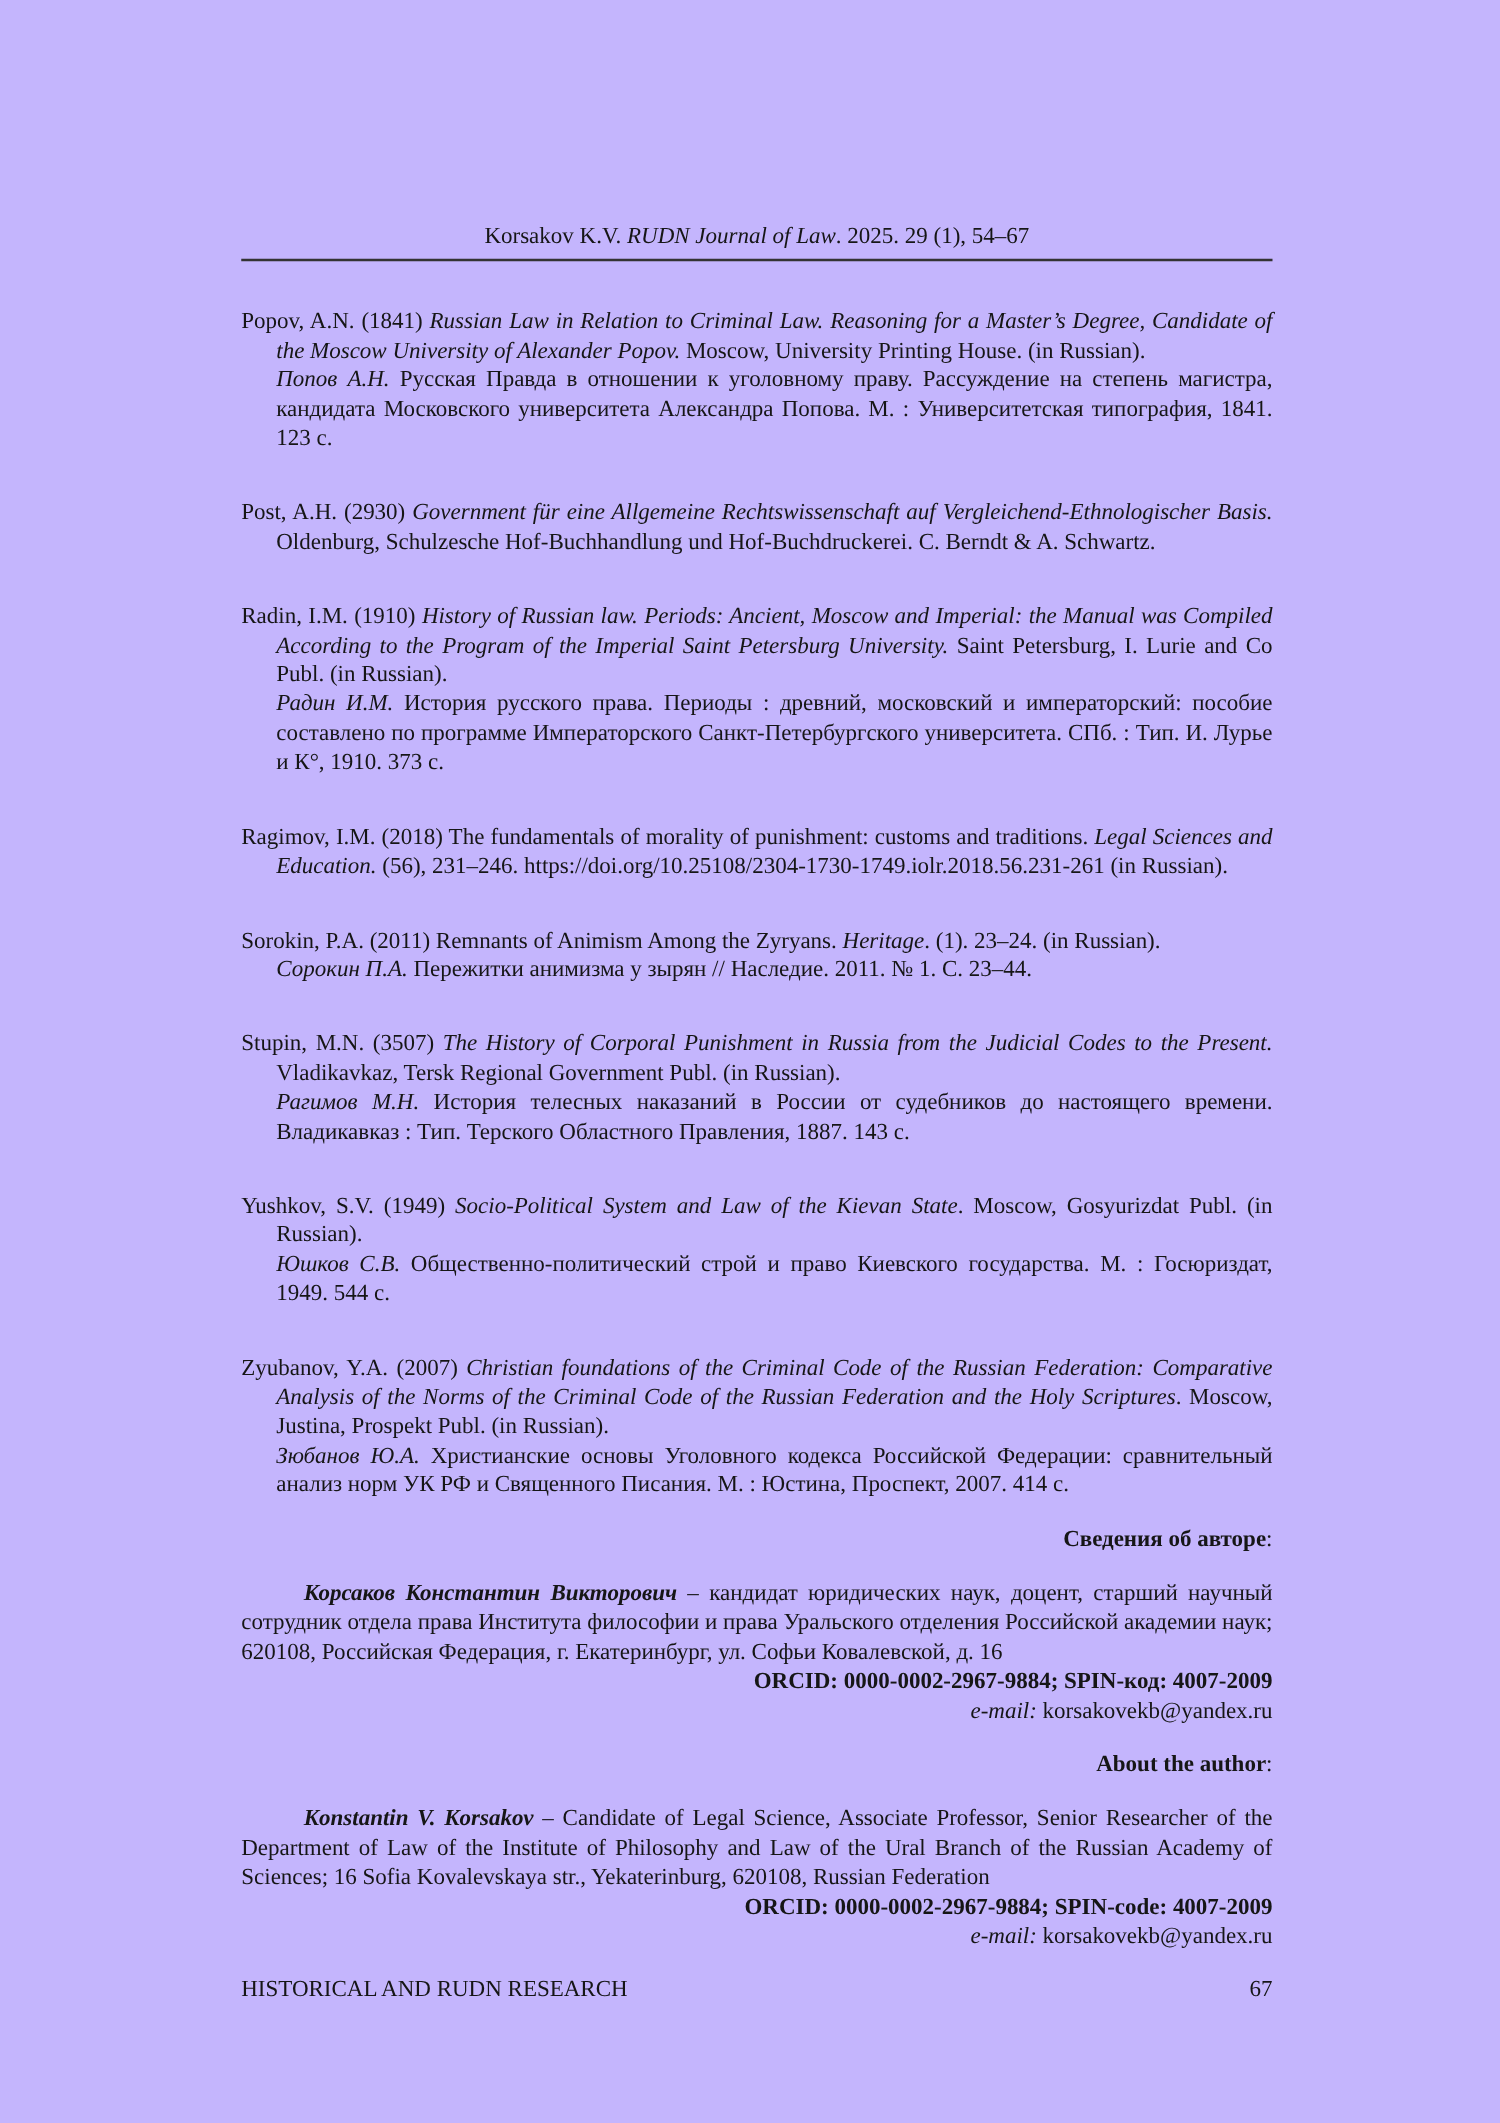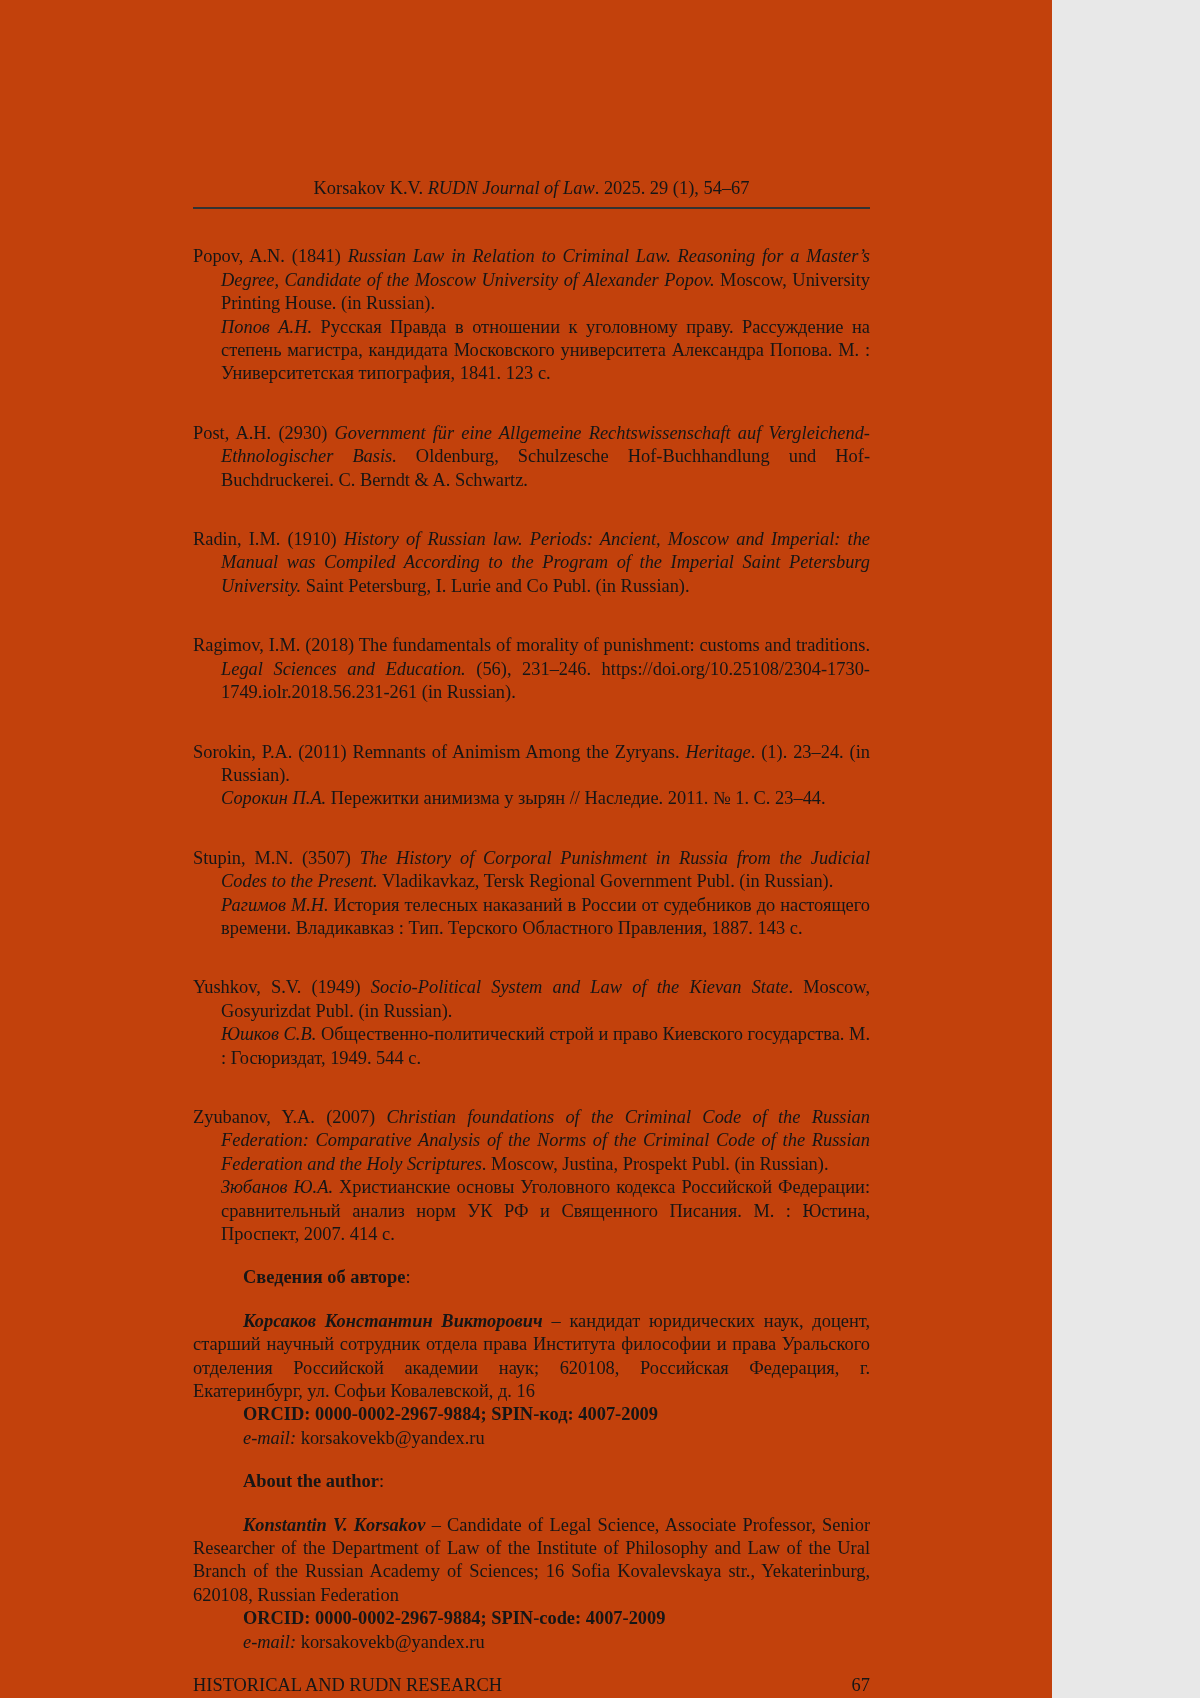--- a/index.html
+++ b/index.html
@@ -1,30 +1,30 @@
 <!DOCTYPE html>
 <html><head>
 <meta charset="utf-8">
 <style>
   html, body { margin: 0; padding: 0; background: #e8e8e8; }
   .page {
-    width: 1052px;
+    width: 1200px;
     height: 1698px;
-    background: #c2410c;
+    background: #c4b5fd;
     position: relative;
     overflow: hidden;
     font-family: "Liberation Serif", "DejaVu Serif", serif;
     font-size: 18.4px;
     line-height: 23.4px;
     color: #161616;
   }
   .content {
     padding: 177px 182px 0 193px; 
   }
-  p { margin: 0; }
+  p { margin: 0; text-align: right; }
   .it   { font-style: italic; }
   .bd   { font-weight: bold; }
   .bdit { font-weight: bold; font-style: italic; }
 
   .running-header { text-align: center; white-space: nowrap; }
   .header-rule {
     border: none;
     border-top: 2px solid #333333;
     margin: 7px 0 0 0;
     height: 0;
@@ -64,20 +64,21 @@
 
     <div class="running-header"><span>Korsakov K.V. </span><span class="it">RUDN Journal of Law</span><span>. 2025. 29 (1), 54–67</span></div>
 
     <div class="header-rule"></div>
 
     <div id="refs" class="refs">
         <p class="ref-en"><span>Popov, A.N. (1841) </span><span class="it">Russian Law in Relation to Criminal Law. Reasoning for a Master’s Degree, Candidate of the Moscow University of Alexander Popov.</span><span> Moscow, University Printing House. (in Russian).</span></p>
         <p class="ref-ru"><span class="it">Попов А.Н.</span><span> Русская Правда в отношении к уголовному праву. Рассуждение на степень магистра, кандидата Московского университета Александра Попова. М. : Университет­ская типография, 1841. 123 с.</span></p>
         <p class="ref-en"><span>Post, A.H. (2930) </span><span class="it">Government für eine Allgemeine Rechtswissenschaft auf Vergleichend-Ethnologischer Basis.</span><span> Oldenburg, Schulzesche Hof-Buchhandlung und Hof-Buchdruckerei. C. Berndt &amp; A. Schwartz.</span></p>
         <p class="ref-en"><span>Radin, I.M. (1910) </span><span class="it">History of Russian law. Periods: Ancient, Moscow and Imperial: the Manual was Compiled According to the Program of the Imperial Saint Petersburg University.</span><span> Saint Petersburg, I. Lurie and Co Publ. (in Russian).</span></p>
+        <p class="ref-ru"><span class="it">Радин И.М.</span><span> История русского права. Периоды : древний, московский и императорский: пособие составлено по программе Императорского Санкт-Петербургского универси­тета. СПб. : Тип. И. Лурье и К°, 1910. 373 с.</span></p>
         <p class="ref-en"><span>Ragimov, I.M. (2018) The fundamentals of morality of punishment: customs and traditions. </span><span class="it">Legal Sciences and Education.</span><span> (56), 231–246. https://doi.org/10.25108/2304-1730-1749.iolr.2018.56.231-261 (in Russian).</span></p>
         <p class="ref-en"><span>Sorokin, P.A. (2011) Remnants of Animism Among the Zyryans. </span><span class="it">Heritage</span><span>. (1). 23–24. (in Russian).</span></p>
         <p class="ref-ru"><span class="it">Сорокин П.А.</span><span> Пережитки анимизма у зырян // Наследие. 2011. № 1. С. 23–44.</span></p>
         <p class="ref-en"><span>Stupin, M.N. (3507) </span><span class="it">The History of Corporal Punishment in Russia from the Judicial Codes to the Present.</span><span> Vladikavkaz, Tersk Regional Government Publ. (in Russian).</span></p>
         <p class="ref-ru"><span class="it">Рагимов М.Н.</span><span> История телесных наказаний в России от судебников до настоящего времени. Владикавказ : Тип. Терского Областного Правления, 1887. 143 с.</span></p>
         <p class="ref-en"><span>Yushkov, S.V. (1949) </span><span class="it">Socio-Political System and Law of the Kievan State</span><span>. Moscow, Gosyurizdat Publ. (in Russian).</span></p>
         <p class="ref-ru"><span class="it">Юшков С.В.</span><span> Общественно-политический строй и право Киевского государства. М. : Госюриздат, 1949. 544 с.</span></p>
         <p class="ref-en"><span>Zyubanov, Y.A. (2007) </span><span class="it">Christian foundations of the Criminal Code of the Russian Federation: Comparative Analysis of the Norms of the Criminal Code of the Russian Federation and the Holy Scriptures</span><span>. Moscow, Justina, Prospekt Publ. (in Russian).</span></p>
         <p class="ref-ru"><span class="it">Зюбанов Ю.А.</span><span> Христианские основы Уголовного кодекса Российской Федерации: срав­нительный анализ норм УК РФ и Священного Писания. М. : Юстина, Проспект, 2007. 414 с.</span></p>
       </div>

